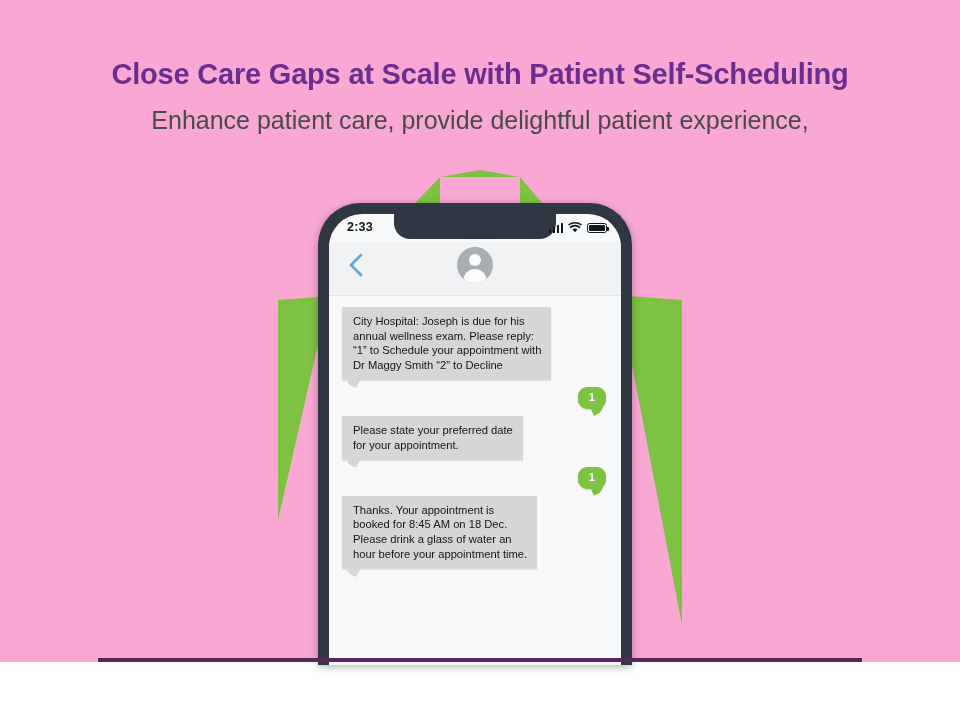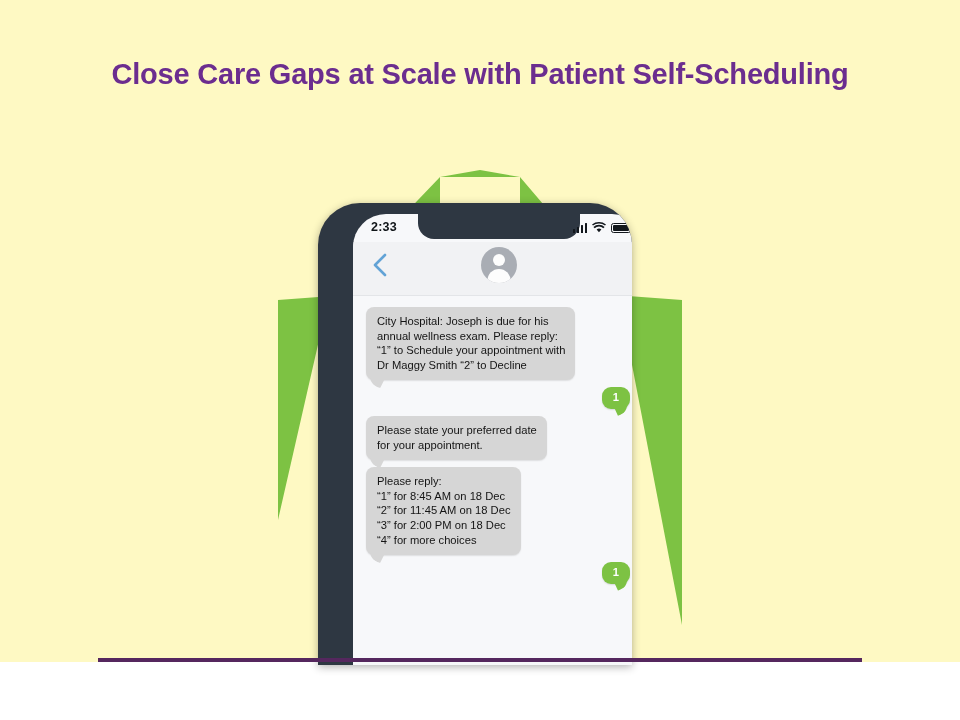--- a/index.html
+++ b/index.html
@@ -2,21 +2,21 @@
 <html><head>
 <meta charset="utf-8">
 <style>
   * { box-sizing: border-box; margin: 0; padding: 0; }
   html, body {
     width: 960px; height: 720px;
     background: #ffffff;
     font-family: "Liberation Sans", sans-serif;
     overflow: hidden;
   }
-  #slide { position: relative; width: 960px; height: 662px; background: #fef9c3; }
+  #slide { position: relative; width: 960px; height: 662px; background: #f9a8d4; }
 
   
   #title {
     position: absolute; left: 0; top: 58px; width: 960px;
     text-align: center;
     font-size: 29px; font-weight: bold; letter-spacing: -0.2px;
     color: #6b2d8f;
     white-space: nowrap;
   }
   #subtitle {
@@ -42,21 +42,20 @@
     box-shadow: 0 2px 9px rgba(0,0,0,0.30);
     padding: 11px 11px 0 11px;
     overflow: hidden;
   }
   #phone-screen {
     position: relative;
     width: 292px; height: 451px;
     background: #f7f8fa;
     border-radius: 33px 33px 0 0;
     overflow: hidden;
-    margin-left: 24px;
   }
   #notch {
     position: absolute; left: 50%; top: 0; transform: translateX(-50%);
     width: 162px; height: 25px;
     background: #2e3742;
     border-radius: 0 0 16px 16px;
     z-index: 5;
   }
 
   
@@ -124,21 +123,21 @@
   .row.right { justify-content: flex-end; padding-right: 2px; }
 
   .bubble {
     position: relative;
     max-width: 244px;
     background: #d6d6d6;
     color: #141414;
     font-size: 11.2px;
     line-height: 14.6px;
     padding: 7px 10px 8px 11px;
-    border-radius: 8px;
+    border-radius: 0;
     white-space: pre-line;
     box-shadow: 0 1px 1.5px rgba(0,0,0,0.10);
   }
   .bubble::after {
     content: "";
     position: absolute; left: 4px; bottom: -8px;
     width: 16px; height: 12px;
     background: #d6d6d6;
     border-radius: 0 0 0 14px;
     clip-path: polygon(0 0, 100% 0, 62% 100%, 0 62%);
@@ -168,20 +167,21 @@
   }
 </style>
 </head>
 <body>
 
 <div id="slide">
 
   <div id="title">Close Care Gaps at Scale with Patient Self-Scheduling</div>
 
   <div id="subtitle">
+    <span class="ln">Enhance patient care, provide delightful patient experience,</span>
   </div>
 
   <svg id="green-wings" viewBox="0 0 424 470" width="424" height="470">
     <polygon points="172,7 172,118 10,130 10,350 62,122" fill="#7dc243"></polygon>
     <polygon points="252,7 252,118 414,130 414,455 350,122" fill="#7dc243"></polygon>
     <polygon points="172,7 252,7 212,0" fill="#7dc243"></polygon>
   </svg>
 
   <div id="phone">
     <div id="phone-screen">
@@ -225,30 +225,29 @@
 “1” to Schedule your appointment with
 Dr Maggy Smith “2” to Decline</div>
           </div>
           <div class="row right">
             <div class="bubble green">1</div>
           </div>
           <div class="row left">
             <div class="bubble">Please state your preferred date
 for your appointment.</div>
           </div>
-          <div class="row left">
-            <div class="bubble">Please reply:
-“1”  for 8:45 AM on 18 Dec
-“2”  for 11:45 AM on 18 Dec
-“3”  for 2:00 PM on 18 Dec
-“4”  for more choices</div>
-          </div>
           <div class="row right">
             <div class="bubble green">1</div>
           </div>
+          <div class="row left">
+            <div class="bubble">Thanks. Your appointment is
+booked for 8:45 AM on 18 Dec.
+Please drink a glass of water an
+hour before your appointment time.</div>
+          </div>
         </div>
 
     </div>
   </div>
 
   <div id="purple-rule"></div>
 
 </div>
 
 </body></html>

